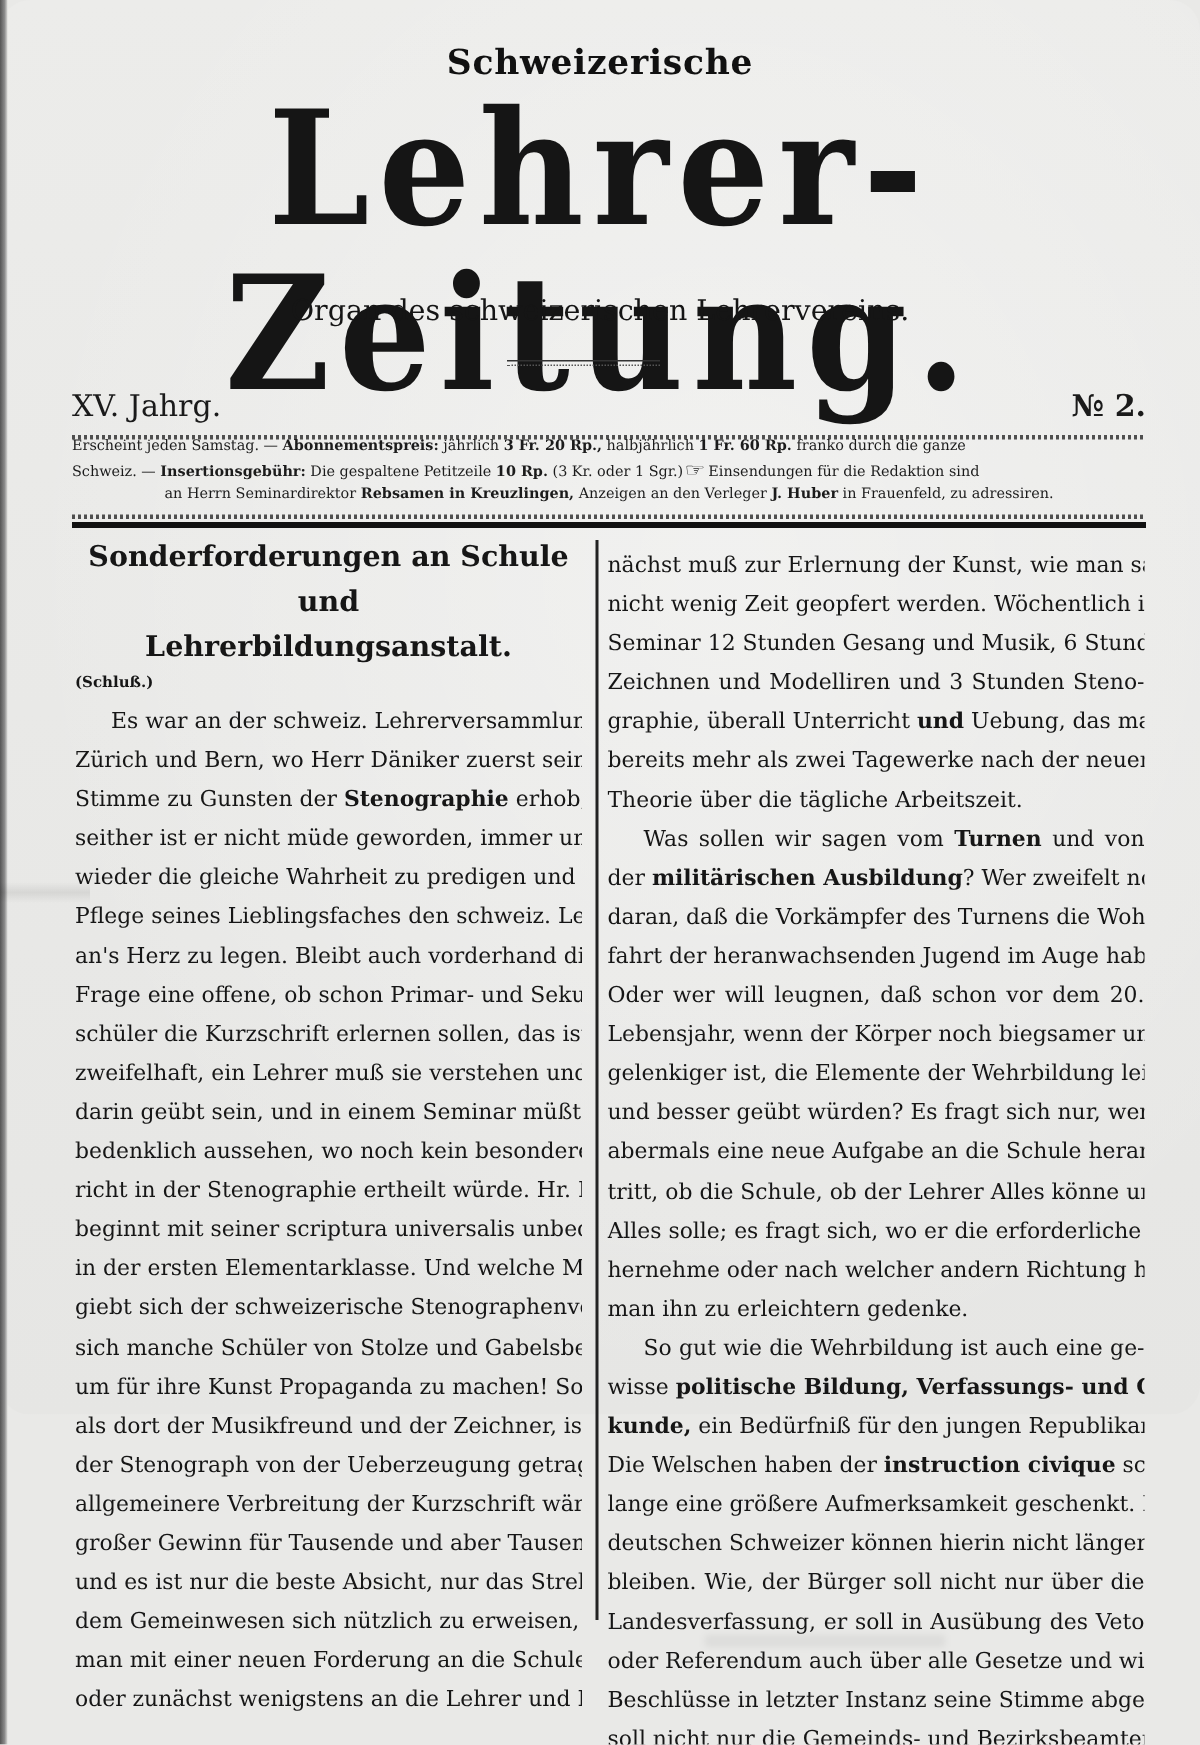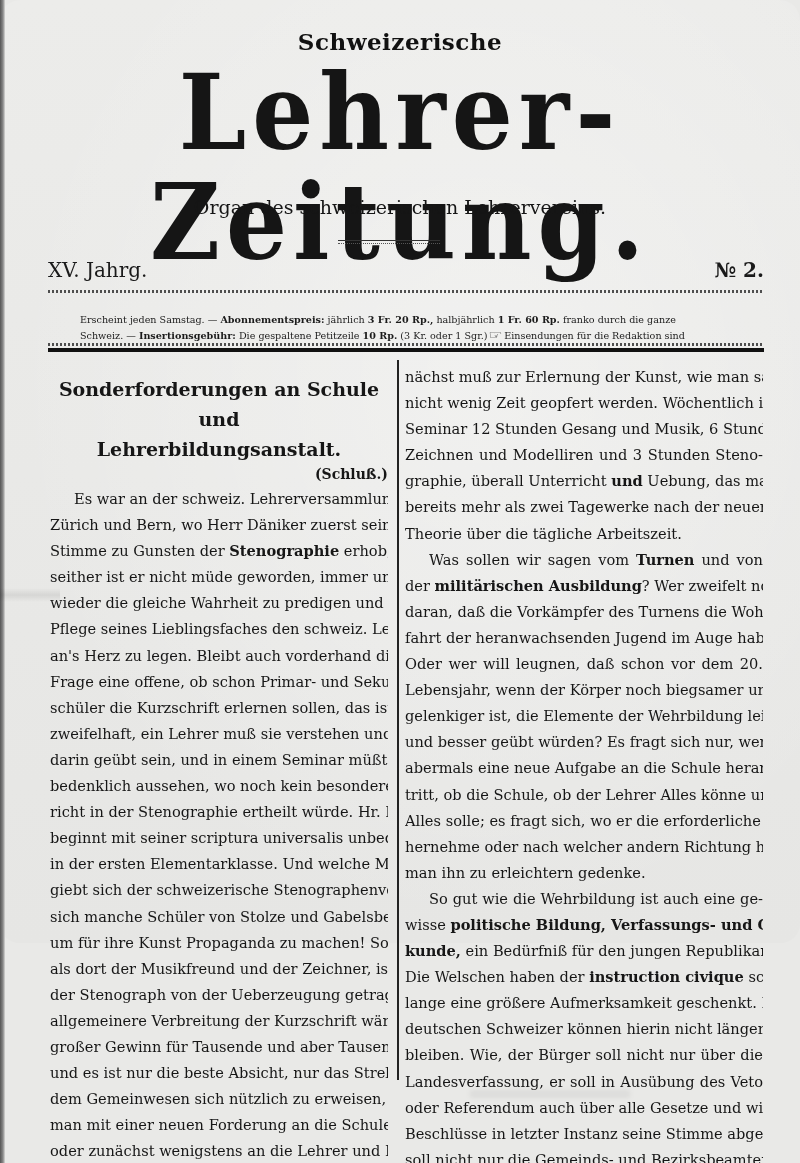--- a/index.html
+++ b/index.html
@@ -56,39 +56,39 @@
   .rule-wavy {
     position: absolute; left: 48px; width: 716px; height: 3px;
     background: repeating-linear-gradient(90deg, #333 0 2px, transparent 2px 4px);
     opacity: 0.85;
   }
   .rule-wavy.r1 { top: 290px; }
   .rule-wavy.r2 { top: 343px; }
   .rule-thick { position: absolute; left: 48px; width: 716px; top: 348px; height: 4px; background: #111; }
   
   .notice {
-    position: absolute; top: 312px; left: 48px; width: 716px;
-    font-size: 9.6px; line-height: 15.5px; color: #1b1b1b; margin-left: 32px;
+    position: absolute; top: 290px; left: 48px; width: 716px;
+    font-size: 9.6px; line-height: 15.5px; color: #1b1b1b;
   }
   .notice .ln { display: block; white-space: nowrap; }
   .notice .ln.c { text-align: center; }
   .hand-icon { display: inline-block; font-size: 12px; transform: scaleX(1.3); margin: 0 3px; }
   
   .col-divider {
     position: absolute; left: 397px; top: 360px; width: 1.5px; height: 720px; background: #222;
   }
   .col {
-    position: absolute; top: 360px; font-size: 14.6px; line-height: 26.1px; color: #161616;
+    position: absolute; top: 342px; font-size: 14.6px; line-height: 26.1px; color: #161616;
   }
   .col.left { left: 50px; width: 338px; }
   .col.right { left: 405px; width: 358px; top: 364px; }
   .article-title {
     text-align: center; font-weight: bold; font-size: 19px; line-height: 30px; margin-top: 14px;
   }
-  .article-sub { text-align: right; font-size: 14px; line-height: 20px; margin: 0 0 2px 0; font-weight: bold; }
+  .article-sub { text-align: left; font-size: 10px; line-height: 20px; margin: 0 0 2px 0; font-weight: bold; }
   .line {
     display: block; white-space: nowrap; text-align: justify; text-align-last: justify;
     height: 26.1px; overflow: hidden;
   }
   .line.last { text-align-last: left; }
   .line.indent { padding-left: 24px; }
   .bold { font-weight: bold; }
   .faint-bottom {
     position: absolute; left: 470px; top: 1090px; width: 160px; height: 8px;
     background: rgba(0,0,0,0.05); filter: blur(2px);
@@ -109,20 +109,21 @@
   <div class="issue-row">
     <span class="issue-year">XV. Jahrg.</span>
     <span class="issue-no">№ 2.</span>
   </div>
 
   <div class="rule-wavy r1"></div>
 
   <div class="notice">
     <span class="ln" id="notice-l1"><span>Erscheint jeden Samstag. — </span><span class="bold">Abonnementspreis:</span><span> jährlich </span><span class="bold">3 Fr. 20 Rp.,</span><span> halbjährlich </span><span class="bold">1 Fr. 60 Rp.</span><span> franko durch die ganze</span></span>
     <span class="ln"><span id="notice-l2"><span>Schweiz. — </span><span class="bold">Insertionsgebühr:</span><span> Die gespaltene Petitzeile </span><span class="bold">10 Rp.</span><span> (3 Kr. oder 1 Sgr.)</span></span><span class="hand-icon">☞</span><span>Einsendungen für die Redaktion sind</span></span>
+    <span class="ln c" id="notice-l3"><span>an Herrn Seminardirektor </span><span class="bold">Rebsamen in Kreuzlingen,</span><span> Anzeigen an den Verleger </span><span class="bold">J. Huber</span><span> in Frauenfeld, zu adressiren.</span></span>
   </div>
 
   <div class="rule-wavy r2"></div>
   <div class="rule-thick"></div>
 
   <div class="col left">
     <div class="article-title">
       <div>Sonderforderungen an Schule und</div>
       <div>Lehrerbildungsanstalt.</div>
     </div>

